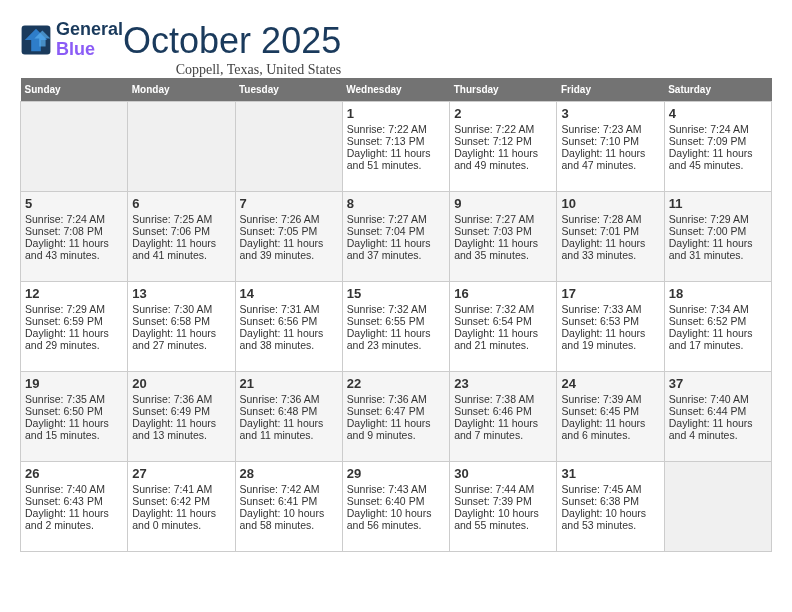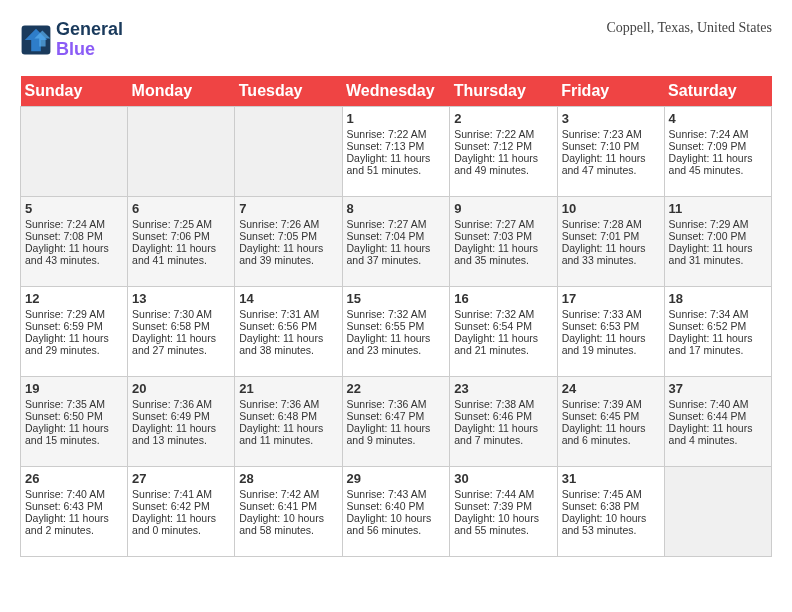--- a/index.html
+++ b/index.html
@@ -5,23 +5,22 @@
     * { box-sizing: border-box; margin: 0; padding: 0; }
     body {
       font-family: Arial, sans-serif;
       background: #fff;
       width: 792px;
       min-height: 612px;
       padding: 20px;
     }
     .header {
       display: flex;
-      justify-content: space-between;
+      justify-content: flex-start;
       align-items: flex-start;
-      margin-bottom: 16px;
     }
     .logo {
       display: flex;
       align-items: center;
     }
     .logo-text {
       font-size: 18px;
       font-weight: bold;
       color: #1a3a5c;
       line-height: 1.1;
@@ -46,25 +45,25 @@
       font-size: 14px;
       color: #444;
       font-family: Liberation Serif, serif;
     }
     table {
       width: 100%;
       border-collapse: collapse;
       font-size: 11px;
     }
     thead tr th {
-      background: #ef4444;
+      background: #737373;
       color: #fff;
       padding: 6px 4px;
       text-align: left;
-      font-size: 16px;
+      font-size: 10px;
       font-weight: bold;
     }
     tbody tr td {
       border: 1px solid #ccc;
       vertical-align: top;
       padding: 4px;
       width: 108px;
       height: 90px;
       color: #333;
       font-size: 10.5px;
@@ -97,20 +96,21 @@
       <rect x="2" y="2" width="36" height="36" rx="4" fill="#1a3a5c"></rect>
       <polygon points="20,6 34,20 26,20 26,34 14,34 14,20 6,20" fill="#2e7dc9"></polygon>
       <polygon points="28,8 38,18 32,18 32,28 24,28 24,18 18,18" fill="#5aaff0" opacity="0.7"></polygon>
     </svg>
     <div class="logo-text">
       <div>General</div>
       <div><span>Blue</span></div>
     </div>
   </div>
   <div class="title-block">
+    <div class="month-title">October 2025</div>
     <div class="location">Coppell, Texas, United States</div>
   </div>
 </div>
 
 <table>
   <thead>
     <tr>
     <th>Sunday</th>
         <th>Monday</th>
         <th>Tuesday</th>

